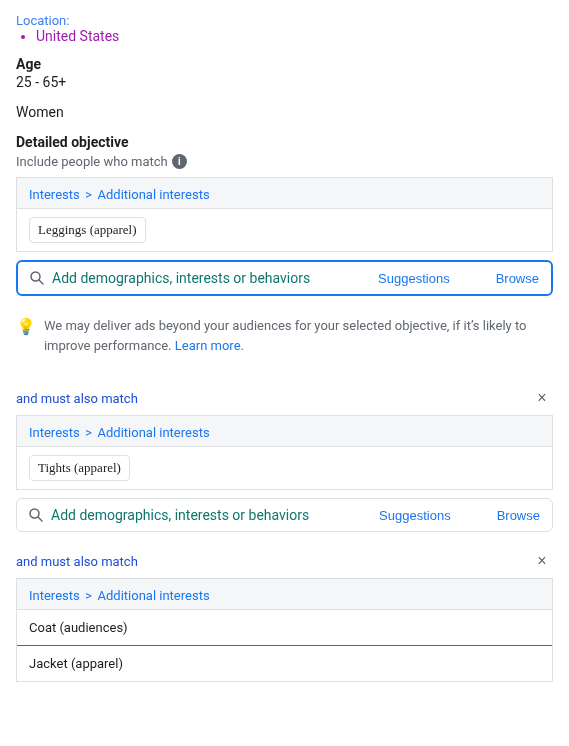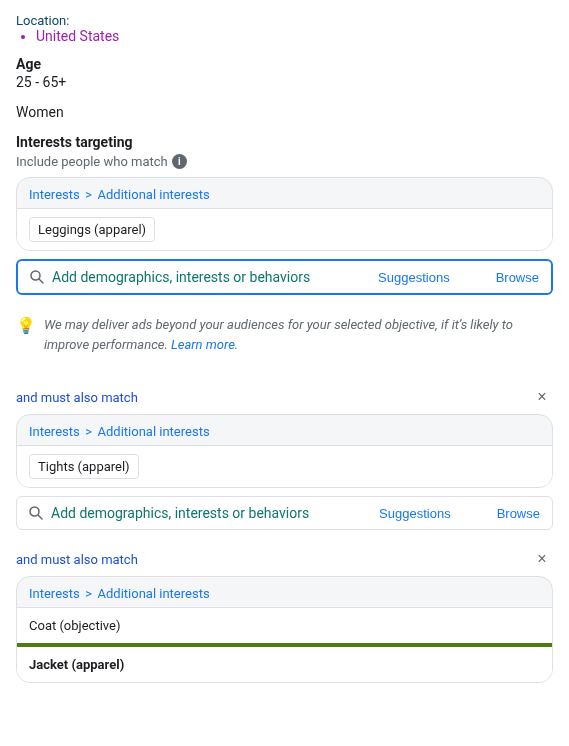--- a/index.html
+++ b/index.html
@@ -8,21 +8,21 @@
       font-size: 14px;
       color: #1c1e21;
       background: #fff;
       width: 569px;
       min-height: 746px;
       padding: 12px 16px;
     }
 
     .section-label {
       font-size: 13px;
-      color: #0c4a6e;
+      color: #3b82f6;
       margin-bottom: 2px;
     }
 
     .bullet-list {
       list-style: disc;
       padding-left: 20px;
       margin-bottom: 12px;
     }
 
     .bullet-list li {
@@ -65,21 +65,21 @@
       border-radius: 50%;
       background: #606770;
       color: #fff;
       font-size: 10px;
       font-weight: 700;
       cursor: pointer;
     }
 
     .targeting-block {
       border: 1px solid #dddfe2;
-      border-radius: 14px;
+      border-radius: 0;
       background: #f5f6f7;
       padding: 0;
       margin-bottom: 8px;
       overflow: hidden;
     }
 
     .breadcrumb-row {
       padding: 8px 12px 6px 12px;
       border-bottom: 1px solid #dddfe2;
     }
@@ -93,20 +93,21 @@
 
     .breadcrumb-sep {
       color: #1877f2;
       font-size: 13px;
       margin: 0 2px;
     }
 
     .tag-row {
       padding: 8px 12px;
       background: #fff;
+      font-family: Liberation Serif, serif;
     }
 
     .tag-item {
       display: inline-block;
       padding: 4px 8px;
       border: 1px solid #dddfe2;
       border-radius: 4px;
       background: #fff;
       font-size: 13px;
       color: #1c1e21;
@@ -173,21 +174,20 @@
       font-size: 16px;
       color: #606770;
       margin-top: 1px;
       flex-shrink: 0;
     }
 
     .tip-text {
       font-size: 13px;
       color: #606770;
       line-height: 1.5;
-      font-style: italic;
     }
 
     .tip-link {
       color: #1877f2;
       text-decoration: none;
       cursor: pointer;
     }
 
     .and-must-section {
       margin-bottom: 8px;
@@ -220,22 +220,21 @@
     }
 
     .multi-tag-item {
       padding: 10px 12px;
       background: #fff;
       font-size: 13px;
       color: #1c1e21;
     }
 
     .multi-tag-item + .multi-tag-item {
-      border-top: 4px solid #4d7c0f;
-      font-weight: bold;
+      border-top: 1px solid #4d7c0f;
     }
   </style>
 </head>
 <body>
 
 <div>
   <span class="section-label">Location:</span>
   <ul class="bullet-list">
     <li>United States</li>
   </ul>
@@ -244,21 +243,21 @@
 <div>
   <div class="field-bold">Age</div>
   <div class="field-normal">25 - 65+</div>
 </div>
 
 <div>
   <div class="field-normal">Women</div>
 </div>
 
 <div>
-  <div class="detailed-targeting-label">Interests targeting</div>
+  <div class="detailed-targeting-label">Detailed objective</div>
   <div class="include-label">
     <span>Include people who match</span>
     <span class="info-icon">i</span>
   </div>
 
   <div class="targeting-block">
     <div class="breadcrumb-row">
       <a class="breadcrumb-link">Interests</a>
       <span class="breadcrumb-sep">&gt;</span>
       <a class="breadcrumb-link">Additional interests</a>
@@ -325,18 +324,18 @@
     <div class="and-must-header">
       <span class="and-must-label">and must also match</span>
       <button class="close-btn">×</button>
     </div>
     <div class="targeting-block">
       <div class="breadcrumb-row">
         <a class="breadcrumb-link">Interests</a>
         <span class="breadcrumb-sep">&gt;</span>
         <a class="breadcrumb-link">Additional interests</a>
       </div>
-      <div class="multi-tag-item">Coat (objective)</div>
+      <div class="multi-tag-item">Coat (audiences)</div>
       <div class="multi-tag-item">Jacket (apparel)</div>
     </div>
   </div>
 
 </div>
 
 </body></html>

